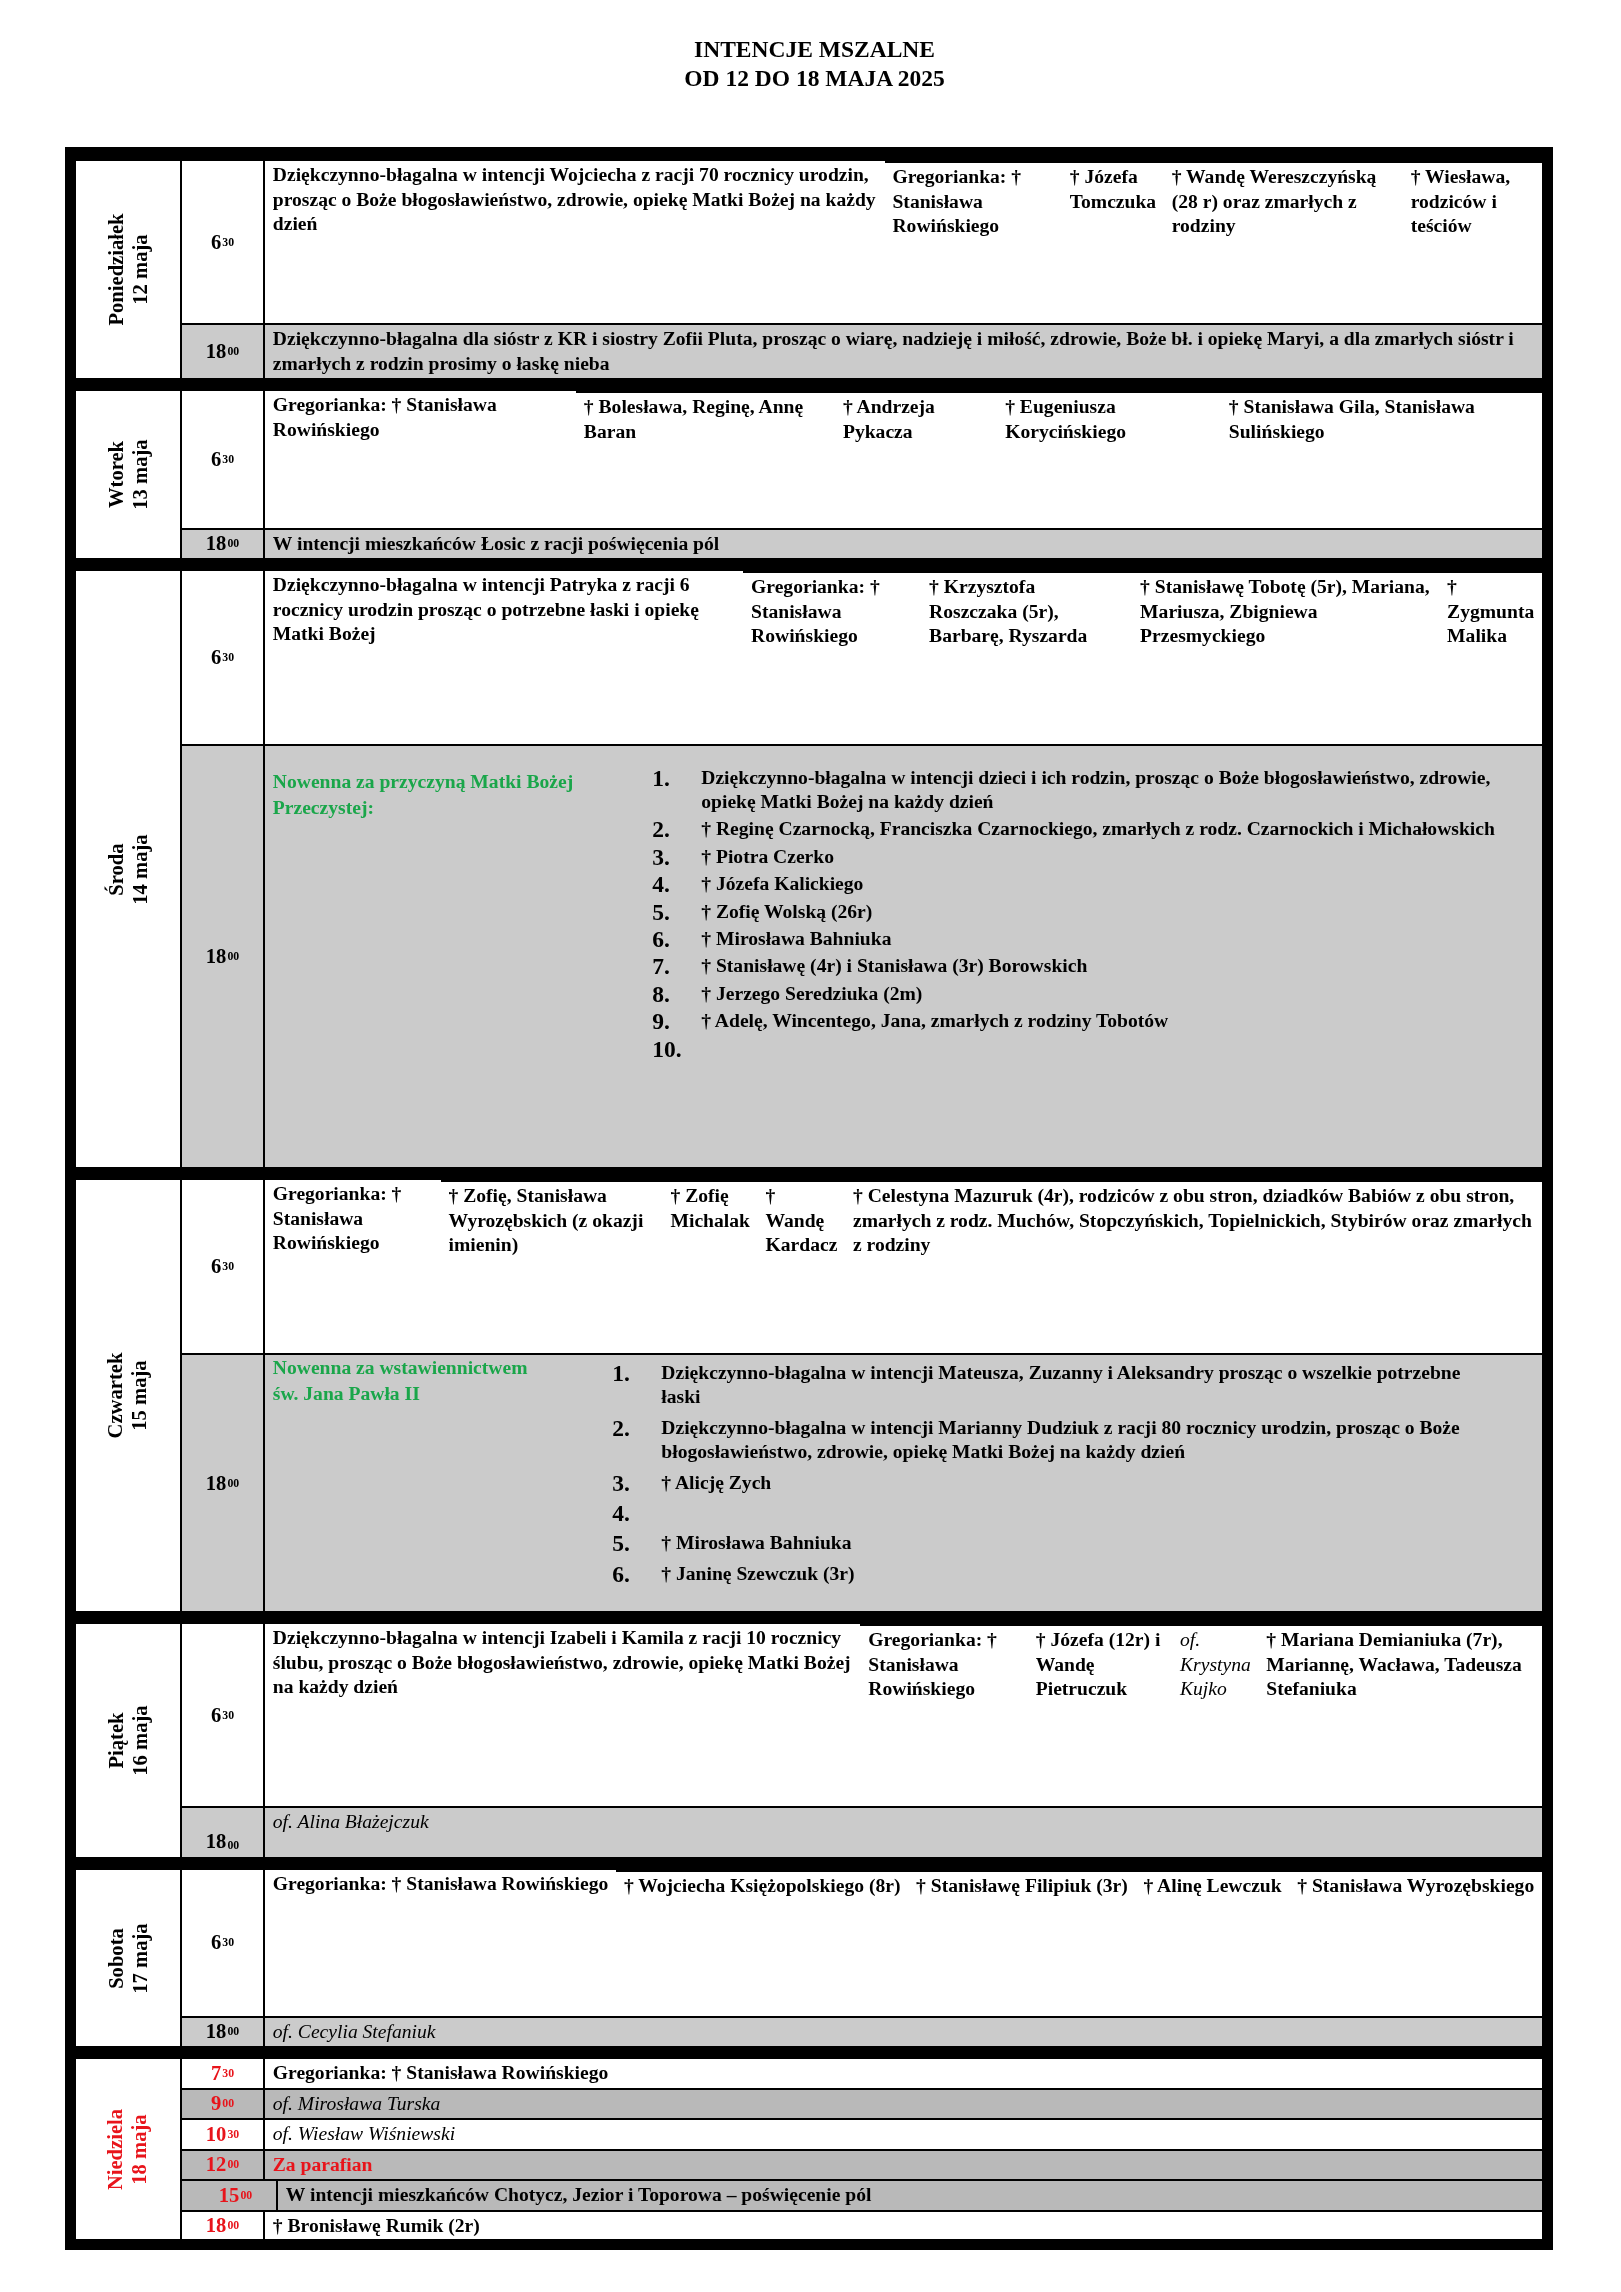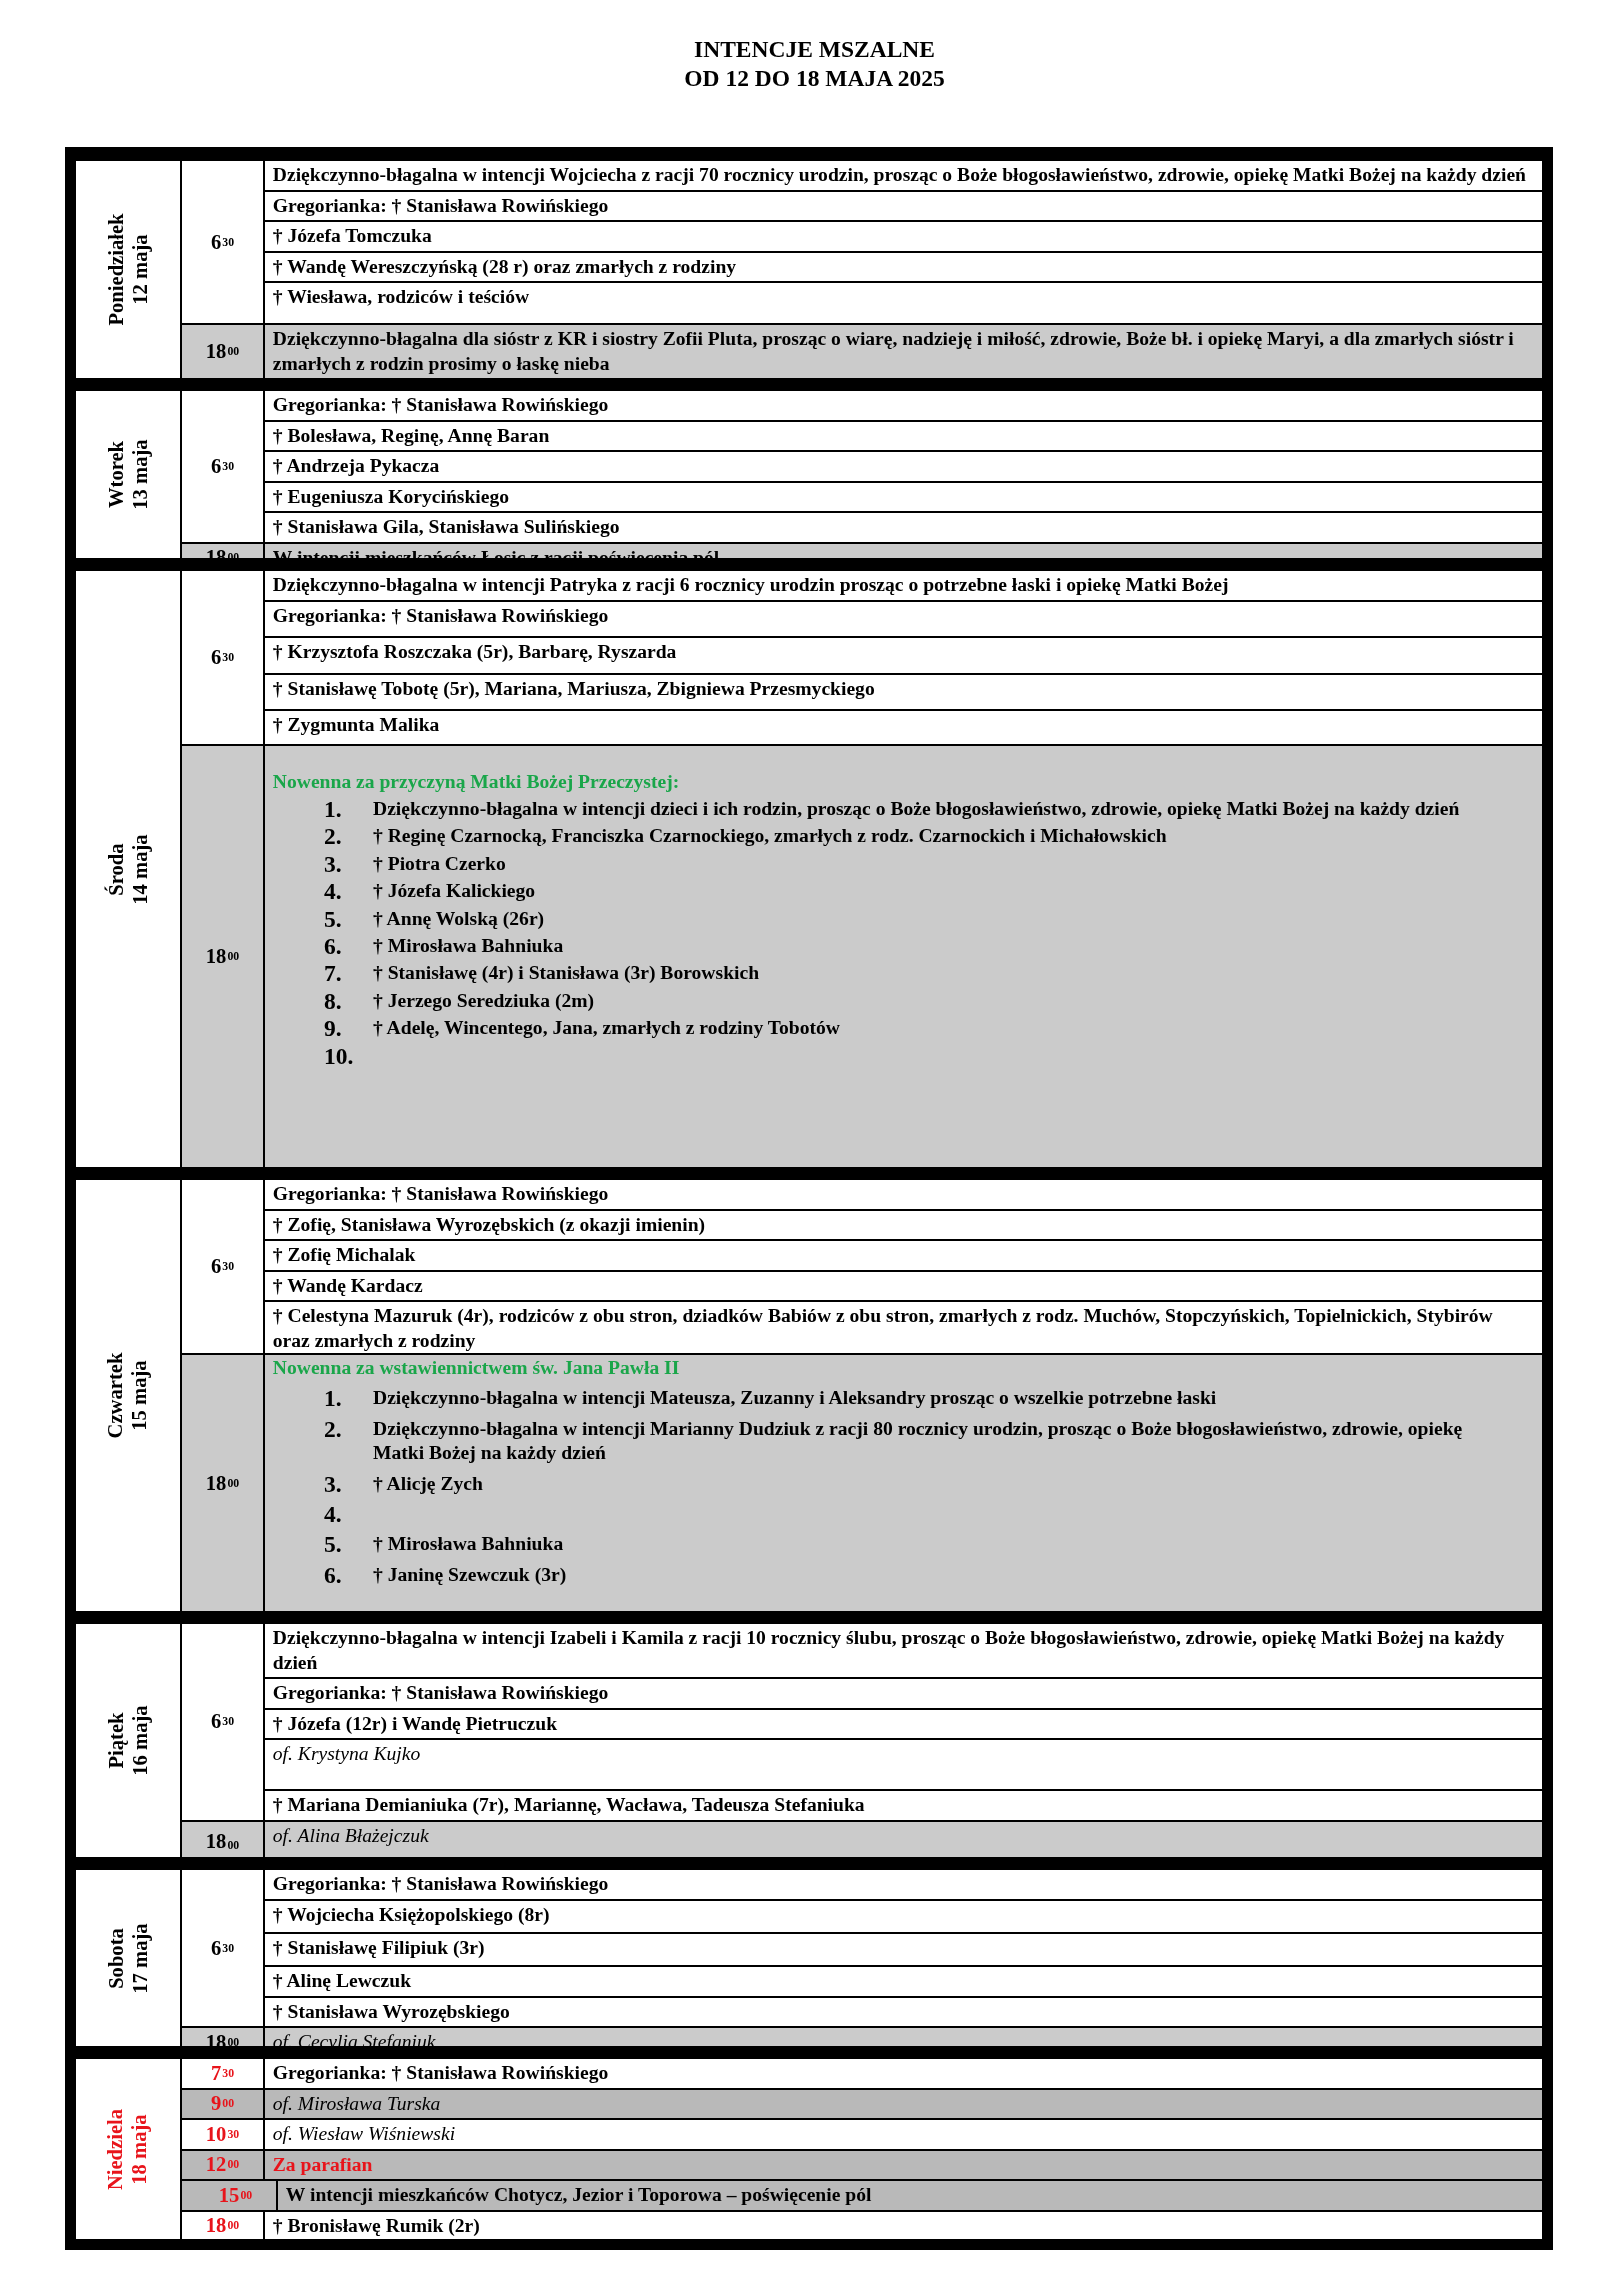--- a/index.html
+++ b/index.html
@@ -13,21 +13,21 @@
   .daycell .vert { transform: rotate(-90deg); white-space: nowrap; text-align: center; font-weight: bold; font-size: 20.6px; line-height: 23.5px; }
   .daycell .vert span { display: block; }
   .red { color: #e8141b !important; }
   .masses { flex: 1; display: flex; flex-direction: column; }
   .mass { display: flex; border-top: 2px solid #000; }
   .mass:first-child { border-top: none; }
   .timecell { width: 81px; border-right: 2px solid #000; display: flex; align-items: center; justify-content: center; font-weight: bold; font-size: 20.6px; }
   .timecell sup { font-size: 11.8px; vertical-align: 8.8px; margin-left: 1px; }
   .grey { background: #cbcbcb; }
   .grey2 { background: #b9b9b9; }
-  .items { flex: 1; display: flex; flex-direction: column; }
+  .items { flex: 1; display: flex; }
   .item { border-top: 2.9px solid #000; padding: 2px 7.8px 2px 7.8px; font-weight: bold; font-size: 19.6px; line-height: 24.5px; }
   .item:first-child { border-top: none; }
   .item.ital { font-style: italic; font-weight: normal; }
   .item.red-text { color: #e8141b; }
   .nowenna-head { color: #1aa64a; font-weight: bold; font-size: 19.6px; line-height: 25.5px; padding: 5.9px 7.8px 0 7.8px; }
   .nlist { list-style: none; margin: 0; padding: 2px 0 0 0; }
   .nlist li { display: flex; font-weight: bold; font-size: 19.6px; line-height: 24.5px; padding-left: 59px; padding-right: 39px; margin-bottom: 2.9px; }
   .nlist .num { width: 49px; flex: none; font-size: 23.5px; }
   .nlist .txt { flex: 1; }
 </style>
@@ -147,21 +147,21 @@
             <li>
                 <span class="num">3.</span>
                 <span class="txt">† Piotra Czerko</span>
               </li>
             <li>
                 <span class="num">4.</span>
                 <span class="txt">† Józefa Kalickiego</span>
               </li>
             <li>
                 <span class="num">5.</span>
-                <span class="txt">† Annę Wolską (26r)</span>
+                <span class="txt">† Zofię Wolską (26r)</span>
               </li>
             <li>
                 <span class="num">6.</span>
                 <span class="txt">† Mirosława Bahniuka</span>
               </li>
             <li>
                 <span class="num">7.</span>
                 <span class="txt">† Stanisławę (4r) i Stanisława (3r) Borowskich</span>
               </li>
             <li>

